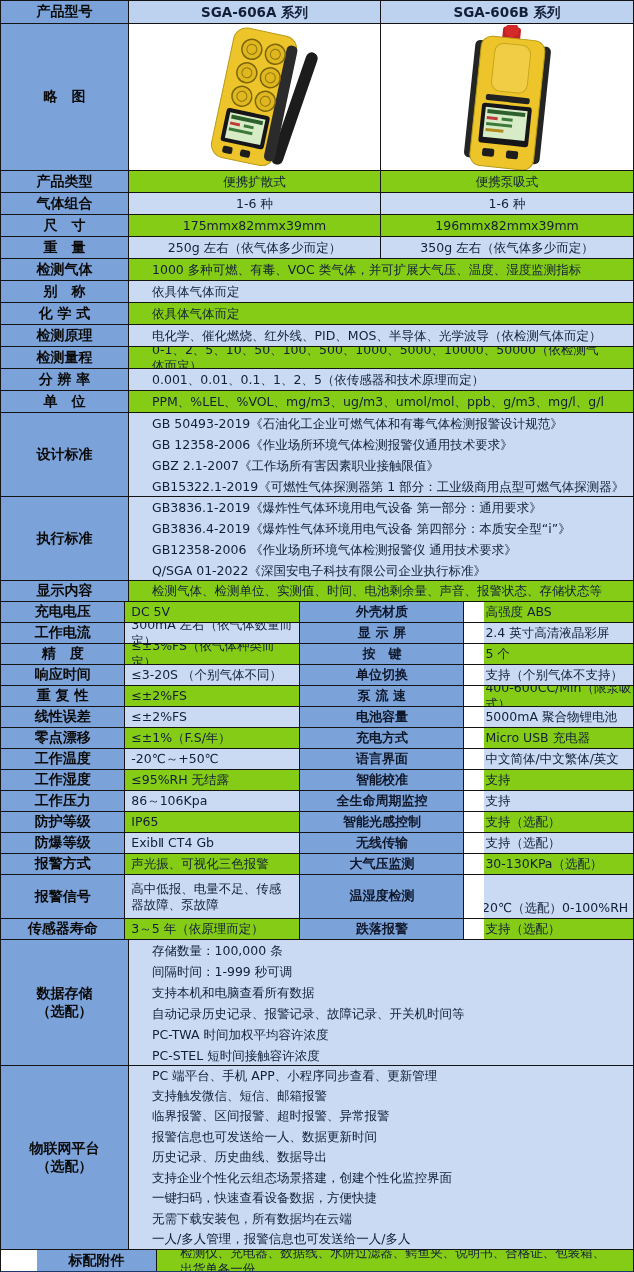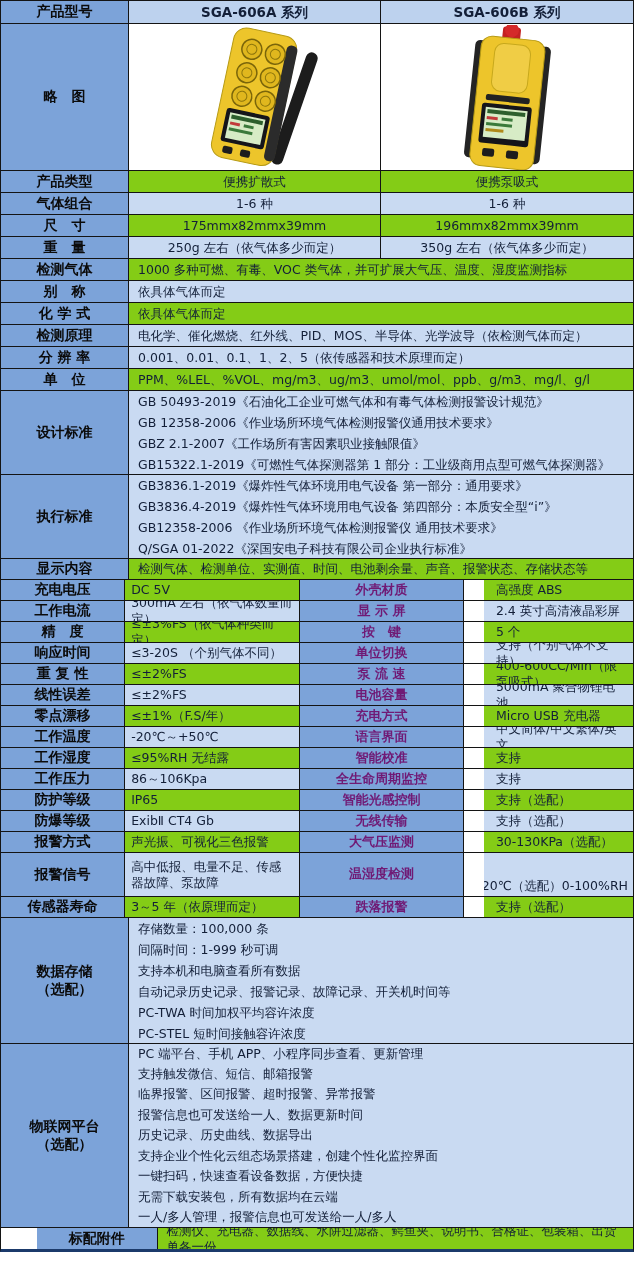--- a/index.html
+++ b/index.html
@@ -18,25 +18,25 @@
     display:flex;align-items:center;overflow:hidden;
     font-size:12.5px;line-height:1.25;
   }
   .c:last-child{border-right:none;}
   .lab{
     width:128px;background:#7ca3d9;justify-content:center;
     font-weight:bold;font-size:14px;color:#0b0b0b;text-align:center;
     flex-direction:column;
   }
   .vA,.vB{width:252px;justify-content:center;text-align:center;}
-  .vfull{width:504px;padding:0 9px;}
+  .vfull{width:504px;padding:0 23px;}
   .q1{width:180px;padding:0 6px;}
   .qlab{width:169px;background:#7ca3d9;justify-content:center;
-        font-weight:bold;font-size:13px;color:#701a75;text-align:center;}
-  .q2{width:153px;padding:0 12px;margin-left:20px;}
+        font-weight:bold;font-size:13px;color:#0f172a;text-align:center;}
+  .q2{width:153px;padding:0 1px;margin-left:20px;}
   .dark{background:#84cc16;}
   .light{background:#c9daf2;}
   .hdbg{background:#bdd2ee;font-weight:bold;font-size:13.5px;}
   .white{background:#ffffff;}
   .hA{height:23px;}  .hB{height:147px;} .hC{height:22px;}
   .hD{height:84px;}  .hE{height:21px;}  .hF{height:44px;}
   .hG{height:126px;} .hH{height:184px;}
   .lines{flex-direction:column;align-items:flex-start;justify-content:center;}
   .lines div{line-height:21px;white-space:nowrap;}
   .lines.tight div{line-height:20.4px;}
@@ -146,20 +146,24 @@
   </div>
   <div class="row hC">
     <div class="c lab">化 学 式</div>
     <div class="c vfull dark">依具体气体而定</div>
   </div>
   <div class="row hC">
     <div class="c lab">检测原理</div>
     <div class="c vfull light">电化学、催化燃烧、红外线、PID、MOS、半导体、光学波导（依检测气体而定）</div>
   </div>
   <div class="row hC">
+    <div class="c lab">检测量程</div>
+    <div class="c vfull dark">0-1、2、5、10、50、100、500、1000、5000、10000、50000（依检测气体而定）</div>
+  </div>
+  <div class="row hC">
     <div class="c lab">分 辨 率</div>
     <div class="c vfull light">0.001、0.01、0.1、1、2、5（依传感器和技术原理而定）</div>
   </div>
   <div class="row hC">
     <div class="c lab">单　位</div>
     <div class="c vfull dark">PPM、%LEL、%VOL、mg/m3、ug/m3、umol/mol、ppb、g/m3、mg/l、g/l</div>
   </div>
 
   <div class="row hD">
     <div class="c lab">设计标准</div>

